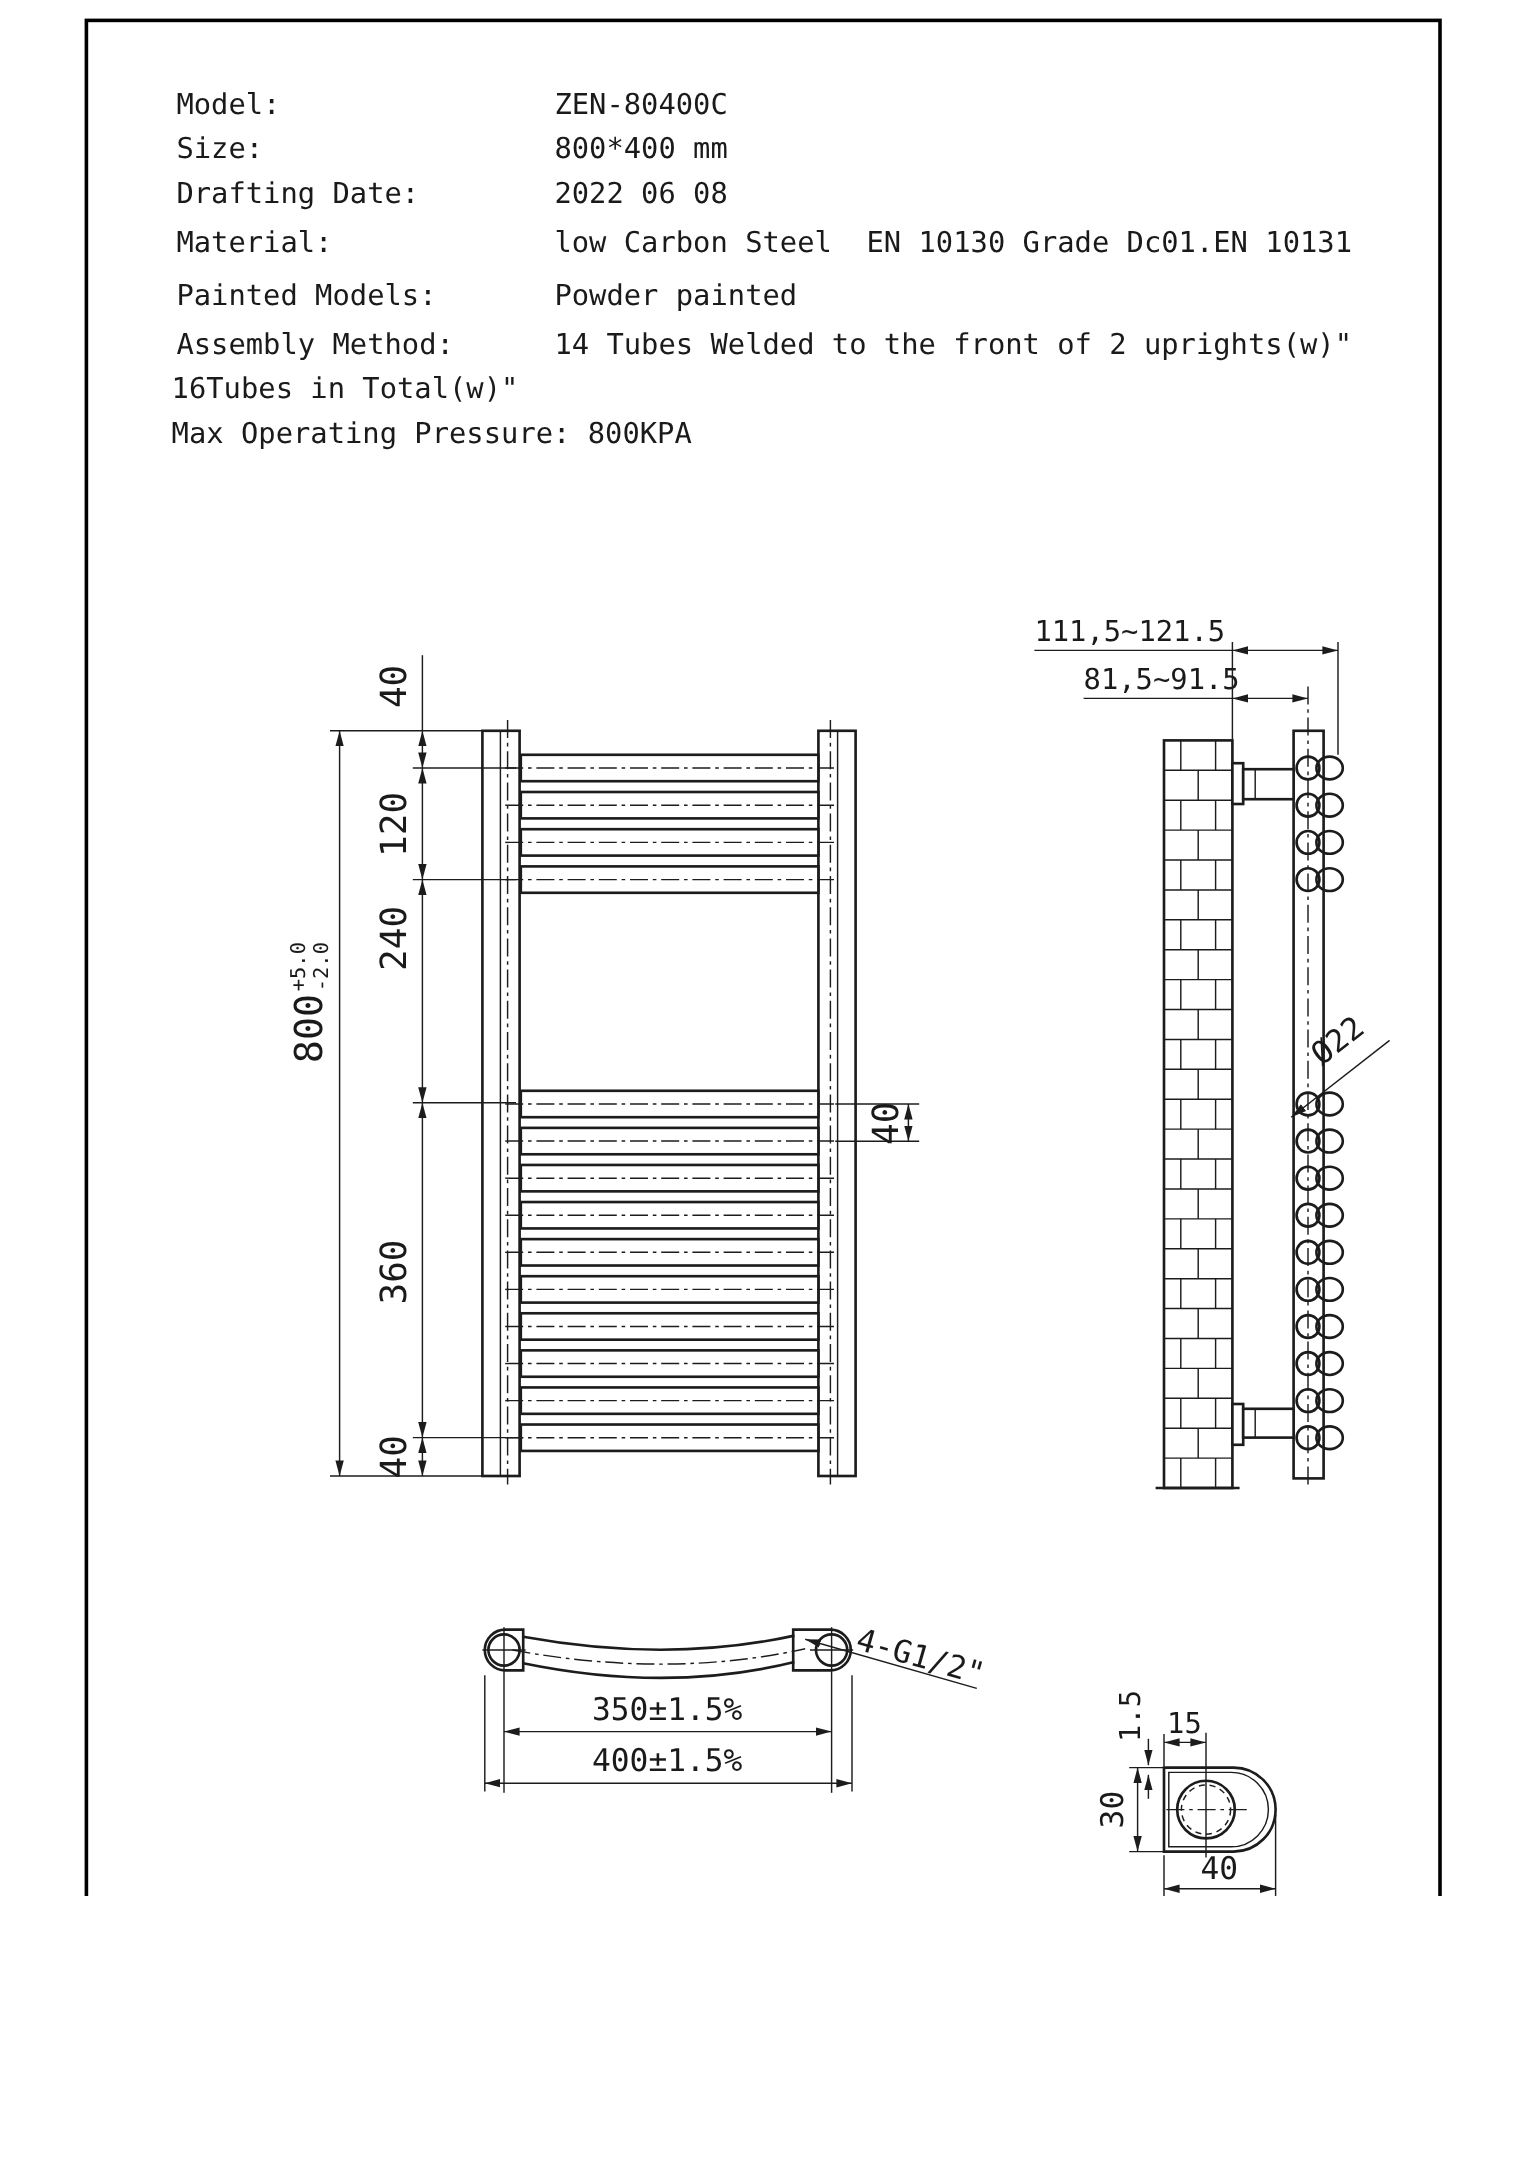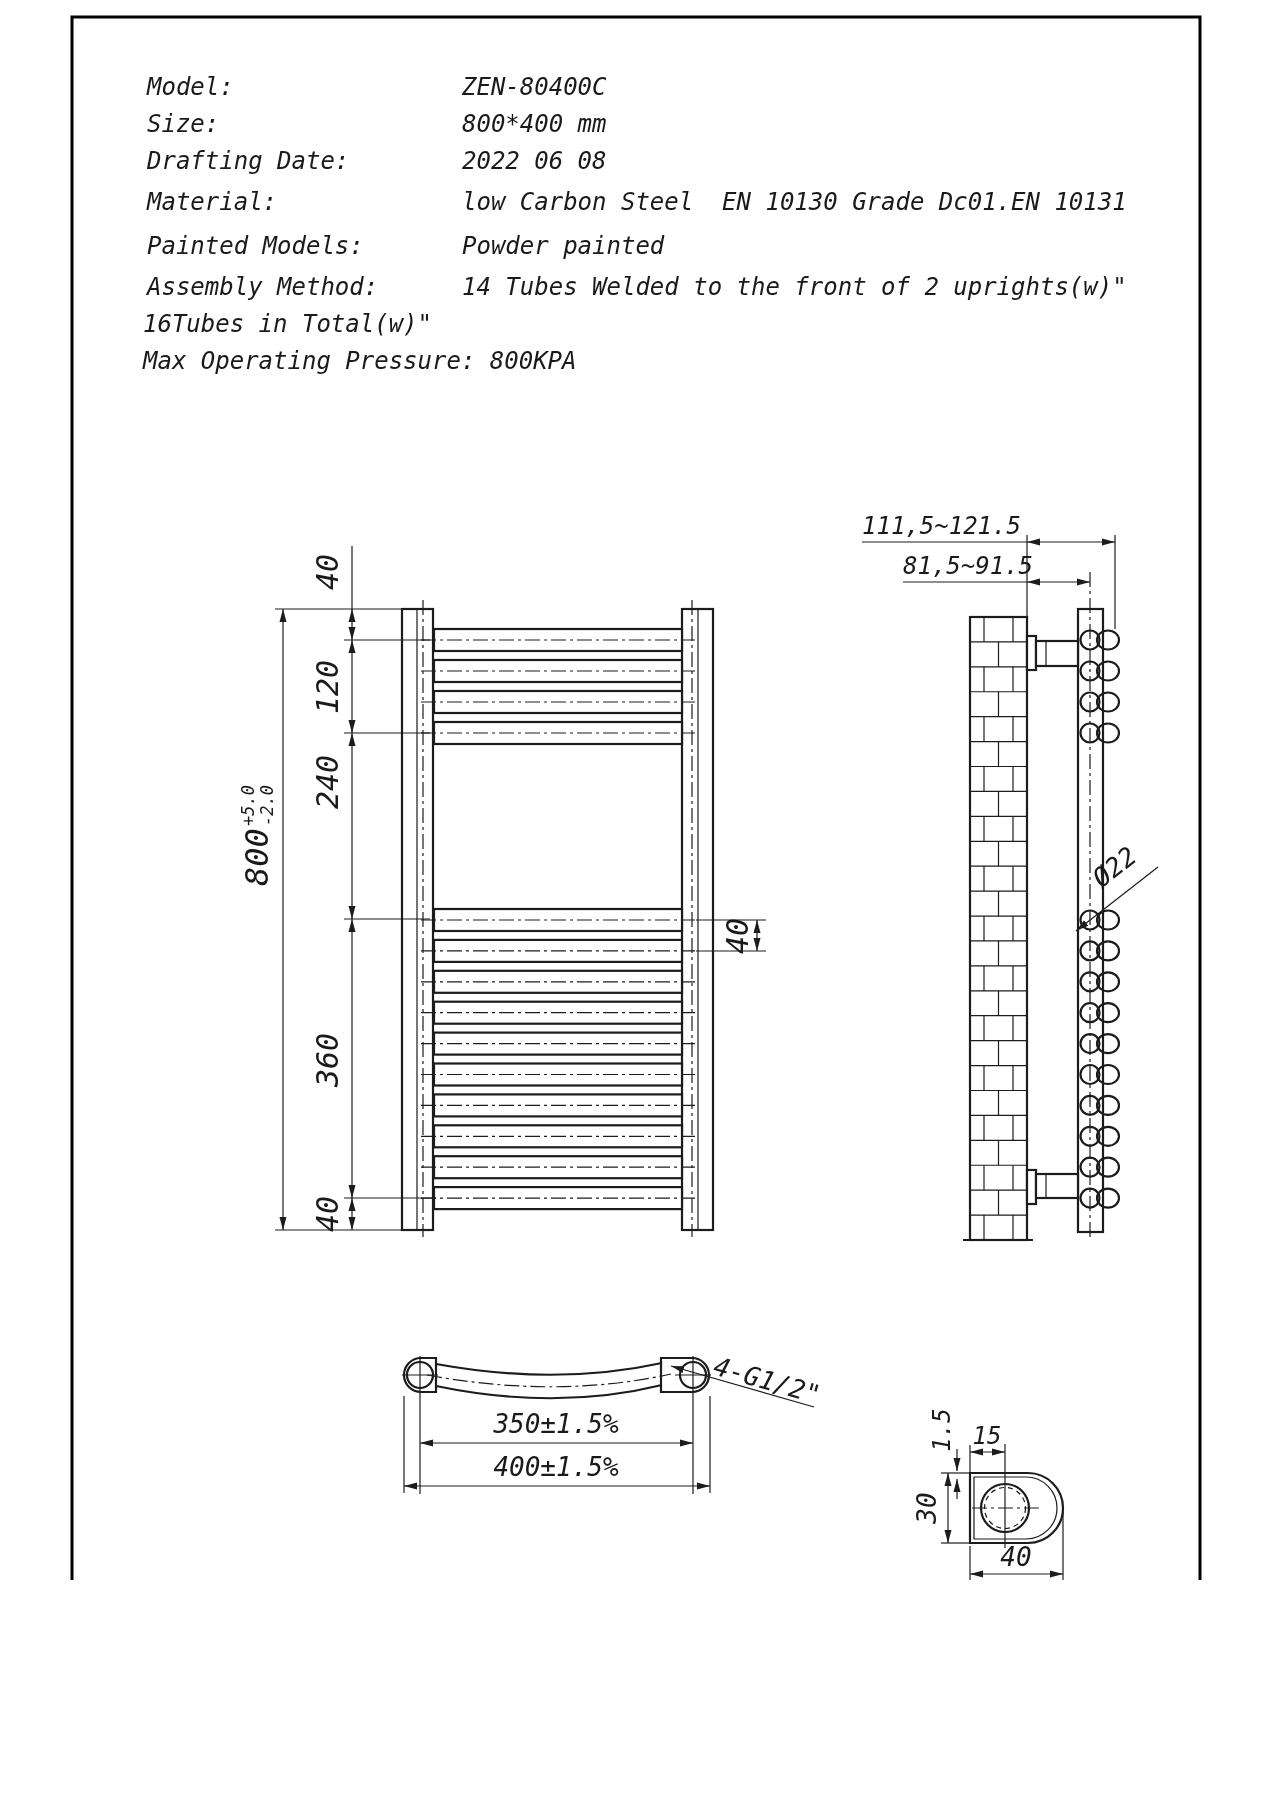--- a/index.html
+++ b/index.html
@@ -1,17 +1,17 @@
 <!DOCTYPE html>
 <html><head>
 <meta charset="utf-8">
 <style>
   html,body{margin:0;padding:0;background:#fff;}
   #page{position:relative;width:1273px;height:1580px;background:#ffffff;overflow:hidden;
-        font-family:"DejaVu Sans Mono","Liberation Mono",monospace;font-style:italic;}
+        font-family:"DejaVu Sans Mono","Liberation Mono",monospace;}
   svg{position:absolute;left:0;top:0;}
   text{fill:#1a1a1a;white-space:pre;}
   .info{font-size:24px;}
   .dim{font-size:26px;}
   .dimsm{font-size:24px;}
   .dimrot{font-size:30px;}
   .tol{font-size:17px;}
   .big{font-size:32px;}
   .thin{stroke:#1c1c1c;stroke-width:1.2;fill:none;}
   .thick{stroke:#1c1c1c;stroke-width:2.2;fill:none;}

